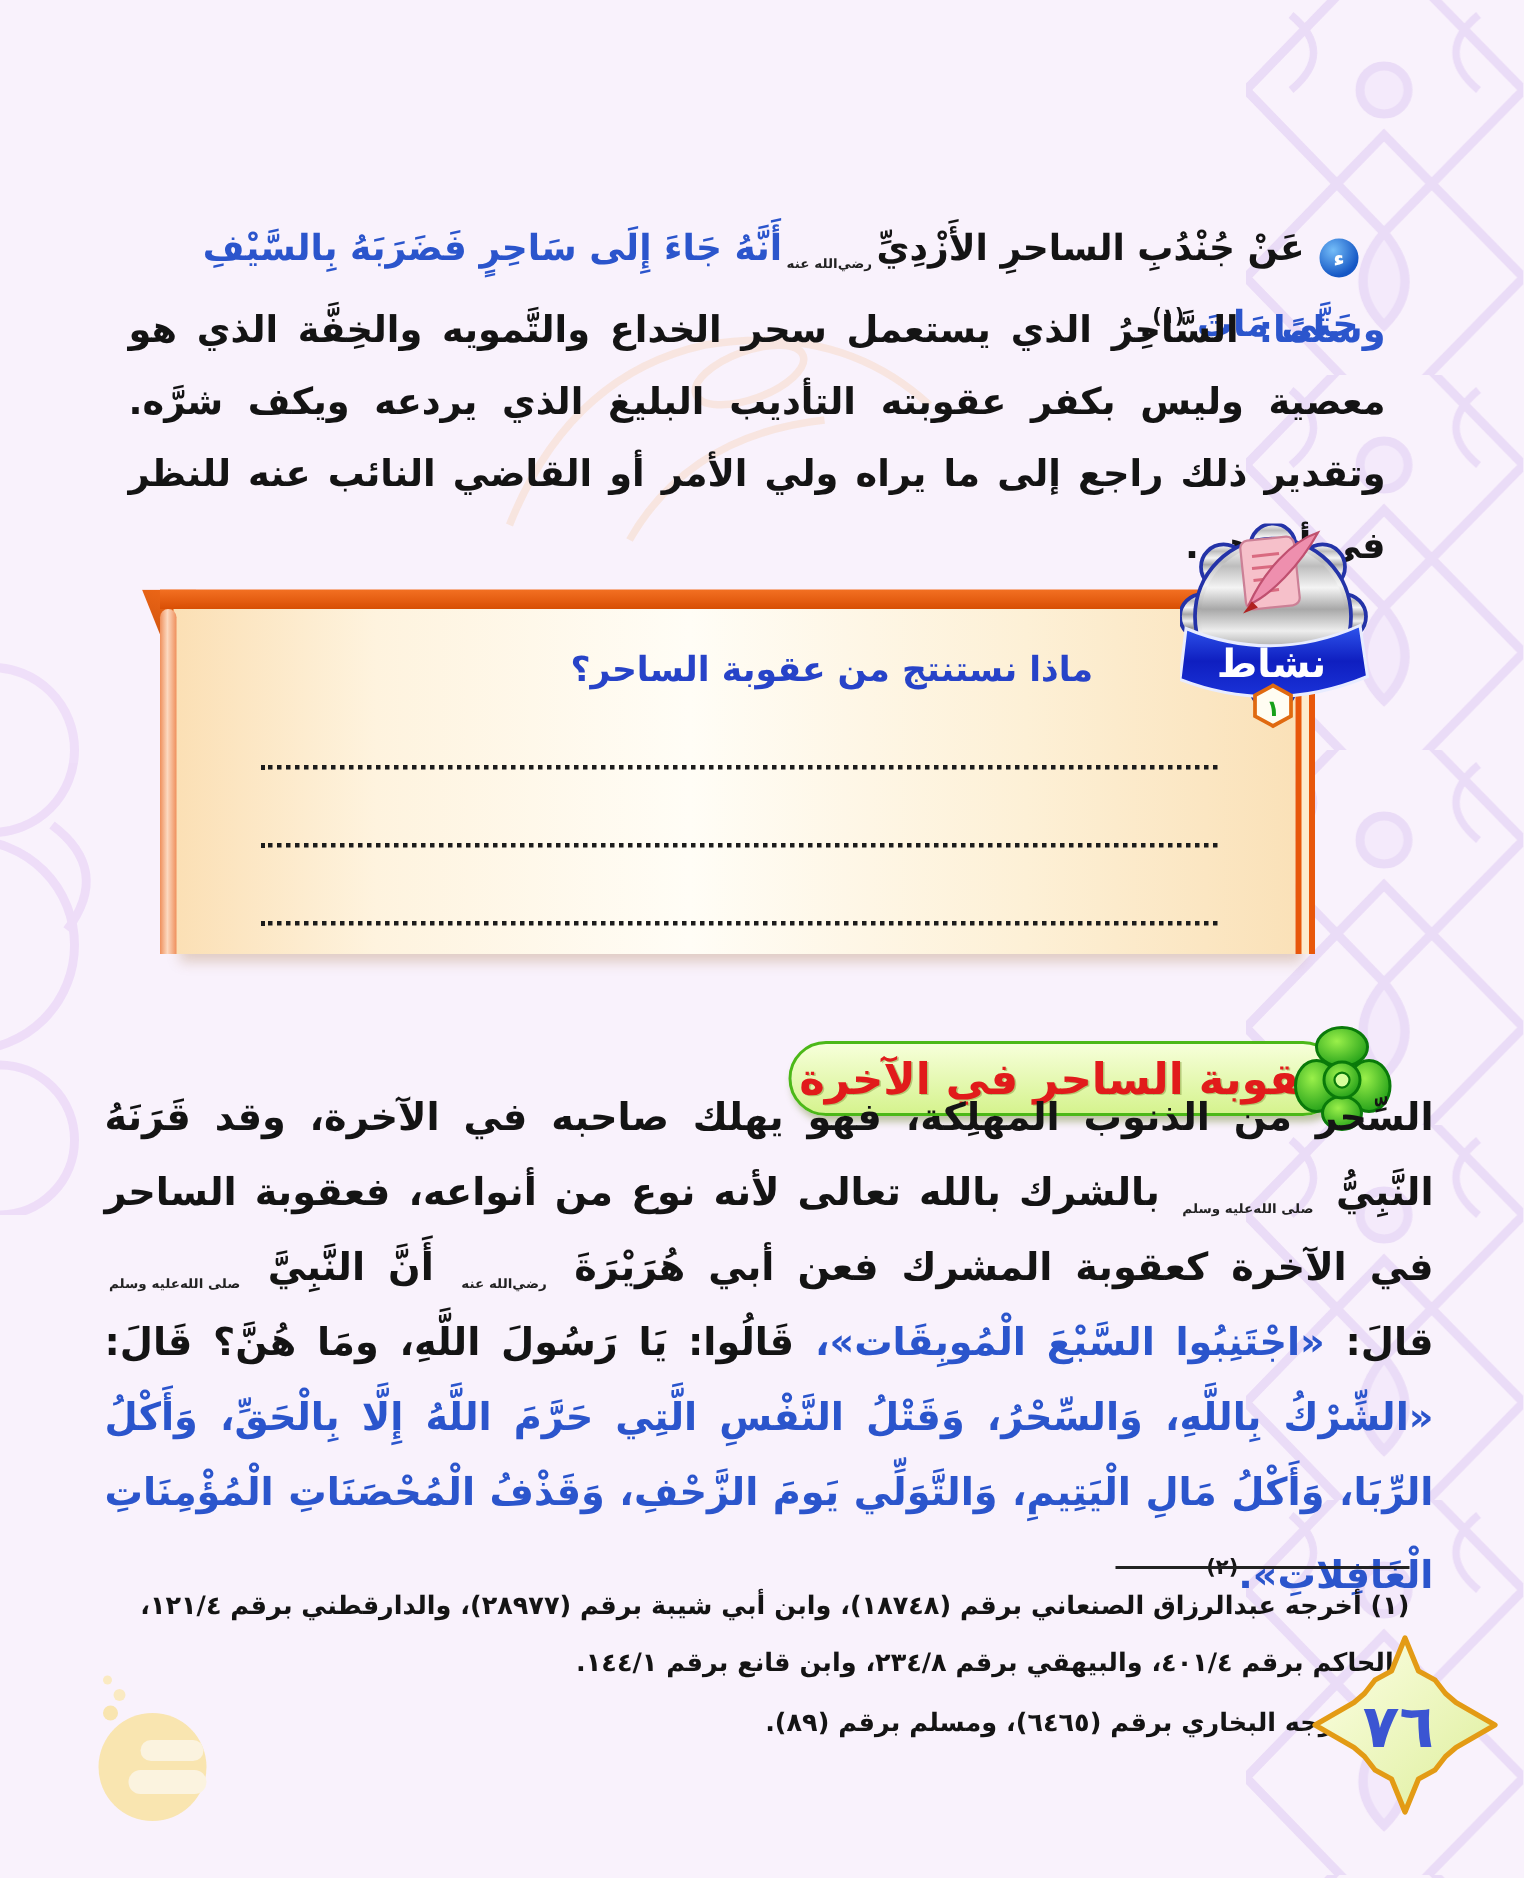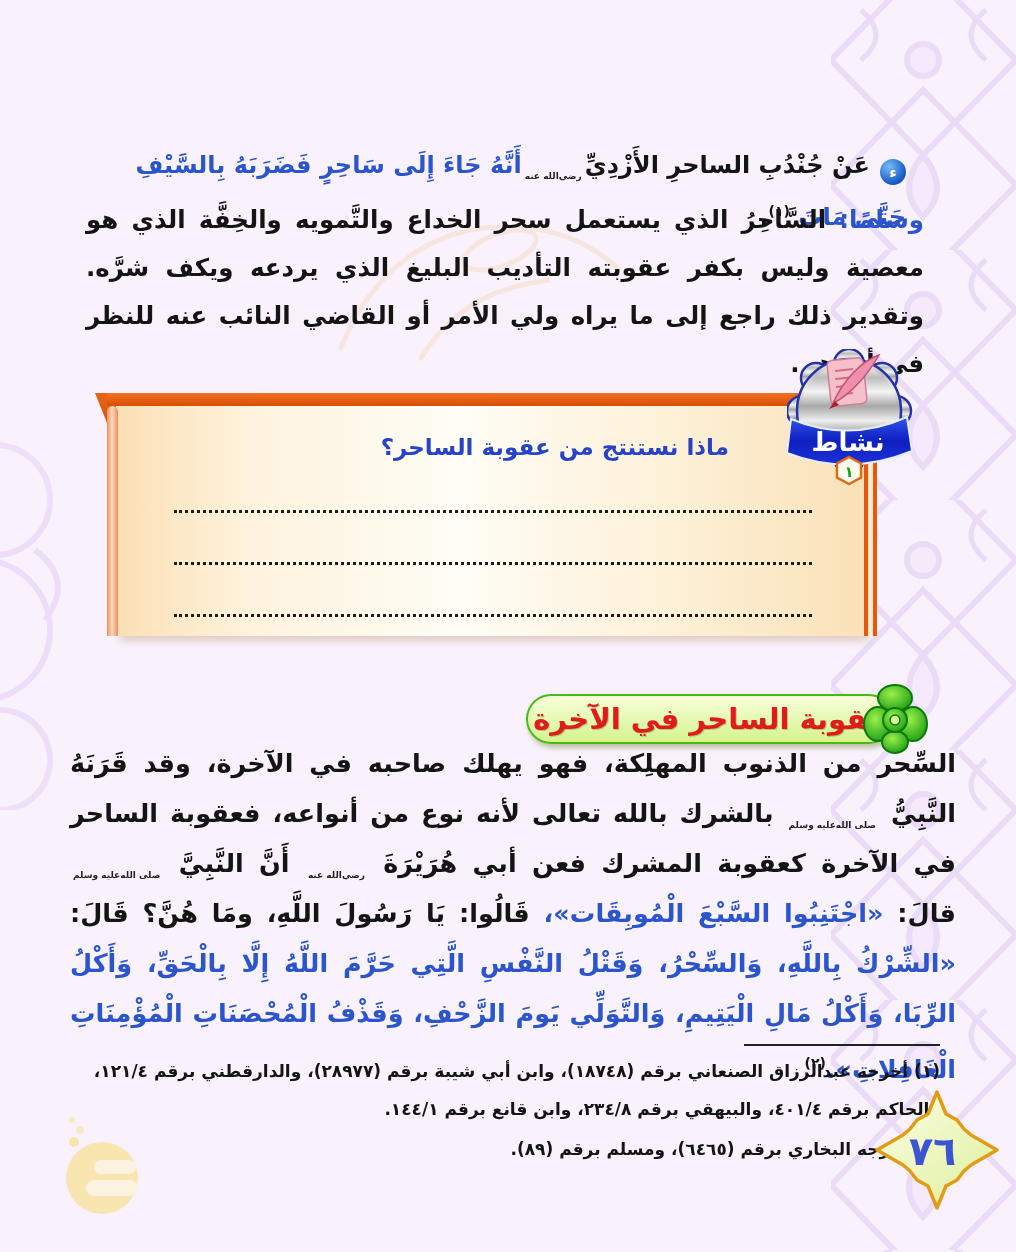--- a/index.html
+++ b/index.html
@@ -77,21 +77,21 @@
     border:2px solid #4cb818; border-radius:26px;
     box-shadow:2px 4px 5px rgba(120,140,60,.45);
     display:flex; align-items:center; justify-content:center;
     color:#e11b1b; font-size:29px; font-weight:bold;
     text-shadow:1px 1px 0 rgba(150,170,80,.6);
     padding:0 14px; white-space:nowrap;
   }
   .sh-ornament{position:absolute; top:-4px; right:-10px; width:78px; height:74px;}
   
   .body-par{
-    position:absolute; top:738px; right:60px; left:70px;
+    position:absolute; top:720px; right:60px; left:70px;
     font-size:25.5px; font-weight:bold; color:#141414;
     line-height:50px; text-align:justify;
   }
   
   .fn-sep{position:absolute; top:1044px; right:76px; width:196px; border-top:2px solid #222;}
   .footnotes{
     position:absolute; top:1052px; right:76px; left:78px;
     font-size:17px; font-weight:bold; color:#141414;
     line-height:38px; text-align:right;
   }

